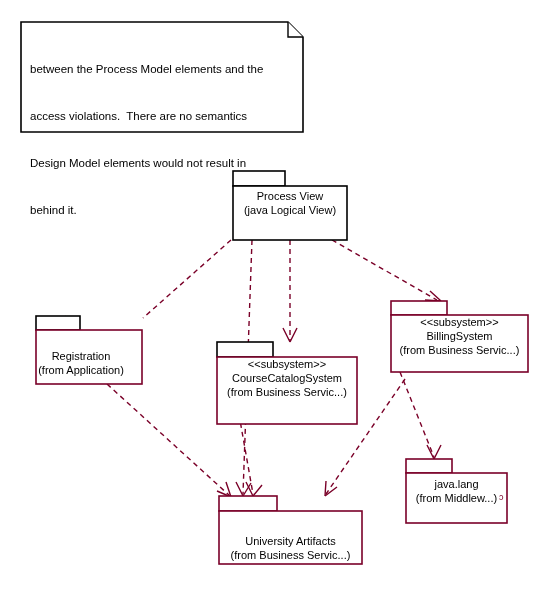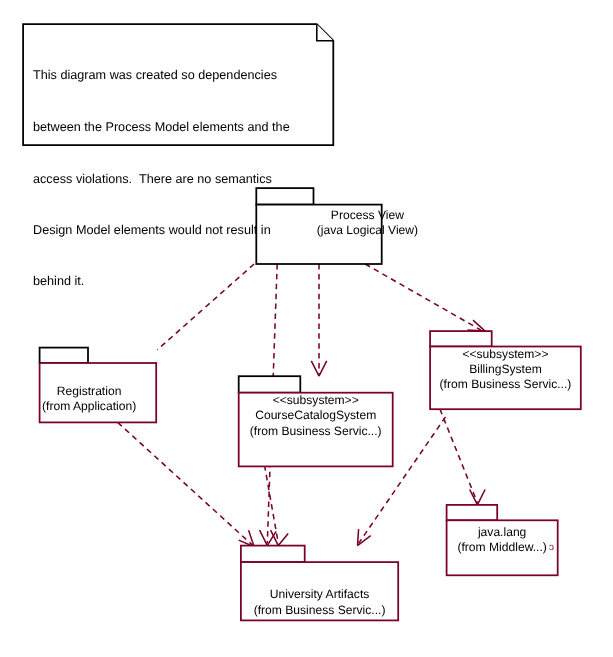--- a/index.html
+++ b/index.html
@@ -115,28 +115,27 @@
       <rect x="219" y="511" width="143" height="53" fill="#ffffff" stroke="#7a0028" stroke-width="1.6"></rect>
     </g>
 
     <g>
       <rect x="406" y="459" width="46" height="14" fill="#ffffff" stroke="#7a0028" stroke-width="1.6"></rect>
       <rect x="406" y="473" width="101" height="50" fill="#ffffff" stroke="#7a0028" stroke-width="1.6"></rect>
     </g>
   </svg>
 
   <div class="note-text" style="left:30px;top:31px;width:262px;">
-    <div>This diagram was created so dependencies</div>
     <div>between the Process Model elements and the</div>
     <div>access violations.  There are no semantics</div>
     <div>Design Model elements would not result in</div>
     <div>behind it.</div>
   </div>
 
-  <div class="lbl" style="left:233px;top:189px;width:114px;padding-left:44px;">
+  <div class="lbl" style="left:233px;top:189px;width:114px;">
     <div>Process View</div>
     <div>(java Logical View)</div>
   </div>
 
   <div class="lbl" style="left:36px;top:349px;width:90px;">
     <div>Registration</div>
     <div>(from Application)</div>
   </div>
 
   <div class="lbl" style="left:217px;top:357px;width:140px;">

